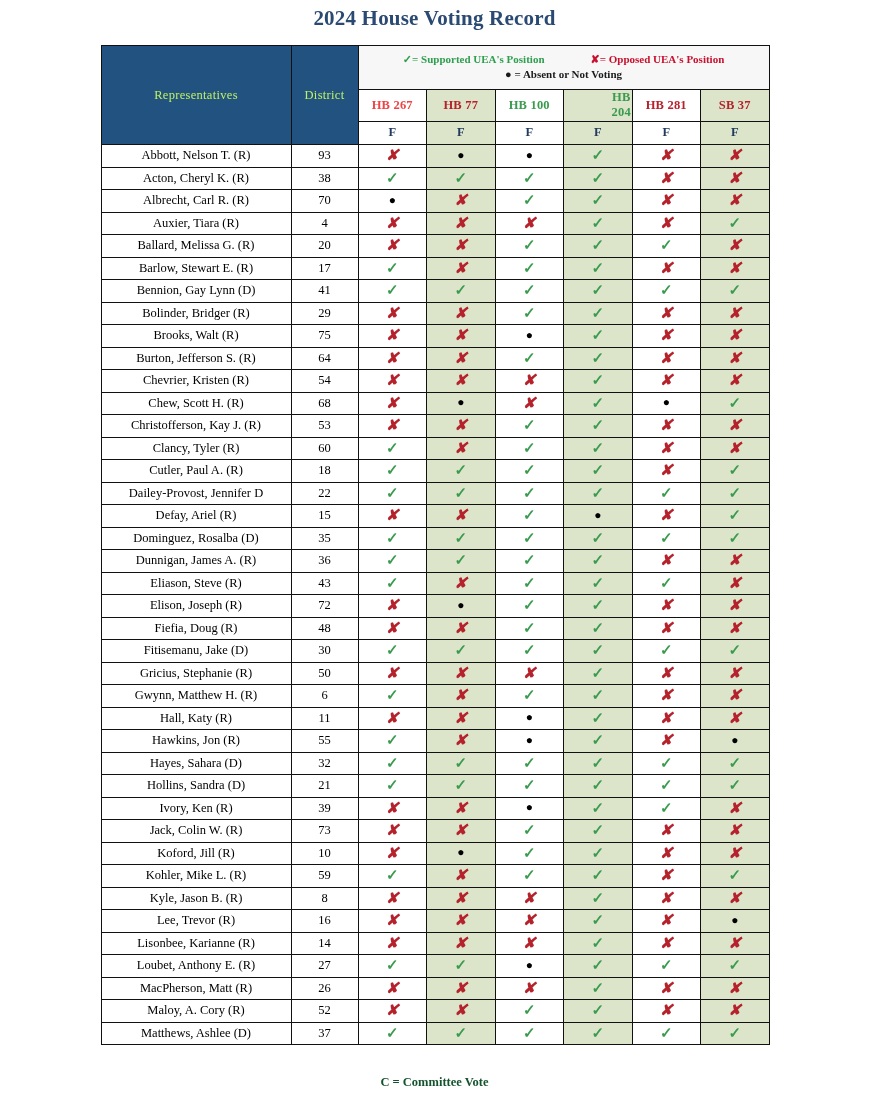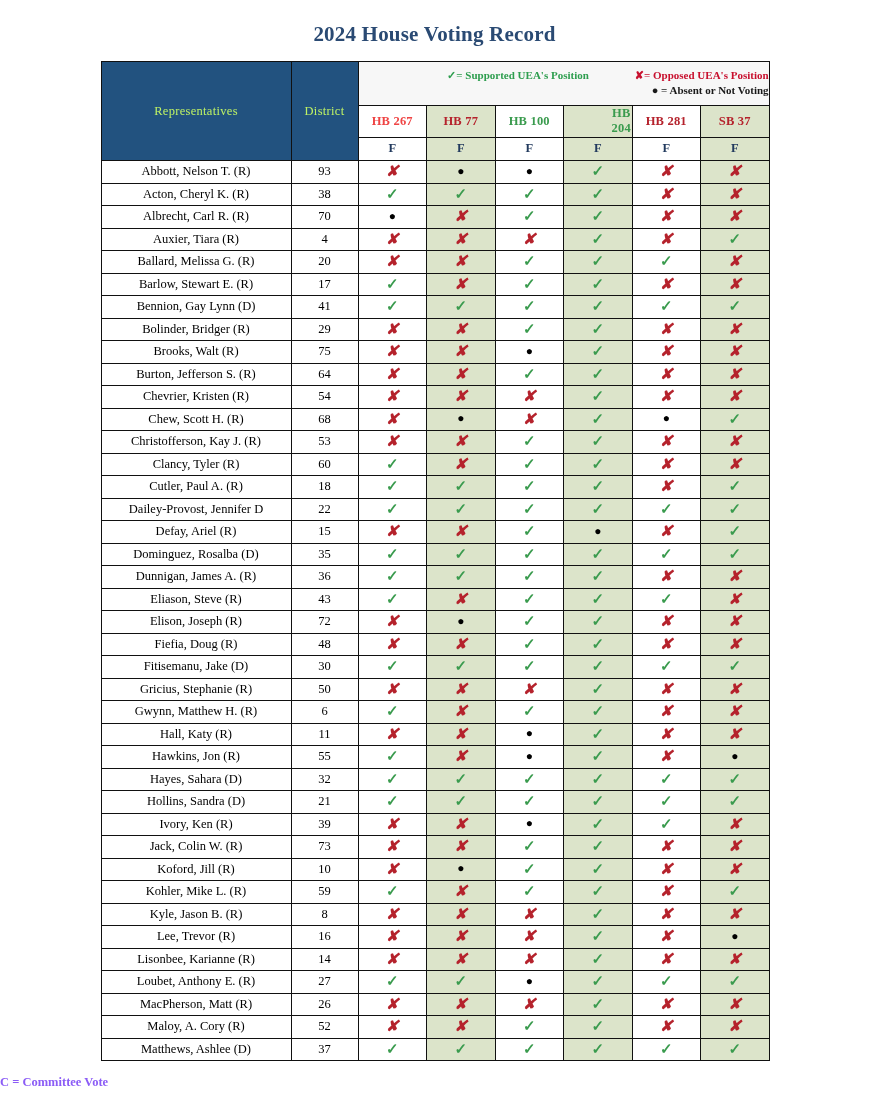--- a/index.html
+++ b/index.html
@@ -19,21 +19,21 @@
     width: 869px;
     height: 1114px;
     box-sizing: border-box;
   }
   .title {
     text-align: center;
     font-size: 21px;
     font-weight: bold;
     color: #2a4a73;
     letter-spacing: 0.2px;
-    padding-top: 22px;
+    padding-top: 6px;
     padding-bottom: 14px;
     font-family: "Liberation Serif", "DejaVu Serif", serif;
   }
   .table-wrap {
     width: 668px;
     margin: 0 auto;
   }
   table.vote {
     border-collapse: collapse;
     width: 668px;
@@ -56,21 +56,21 @@
     color: #bef264;
     font-weight: normal;
     text-align: center;
     font-size: 13.5px;
     letter-spacing: 0.3px;
   }
   th.hdr-rep { height: 98px; }
 
   td.legend {
     background: #f7f7f7;
-    text-align: right;
+    text-align: center;
     padding: 6px 4px 6px 4px;
     height: 42px;
     line-height: 1.45;
   }
   .legend-line1 {
     display: block;
     font-size: 11px;
     font-weight: bold;
   }
   .legend-line2 {
@@ -117,25 +117,25 @@
     line-height: 1;
   }
   .tint { background: #dce4ca; }
   .plain { background: #ffffff; }
 
   .mk-yes { color: #3a9b4e; font-weight: bold; font-size: 15px; }
   .mk-no  { color: #b5222c; font-weight: bold; font-size: 15px; font-style: italic; font-family: "Liberation Serif", serif; }
   .mk-abs { color: #000000; font-size: 12px; line-height: 1; position: relative; top: -1px; }
 
   .footer {
-    text-align: left;
-    margin-top: 12px;
+    text-align: center;
+    margin-top: 28px;
     font-size: 12.5px;
     font-weight: bold;
-    color: #8b5cf6;
+    color: #14532d;
     line-height: 1.45;
   }
   .footer div { display: block; }
 </style>
 </head>
 <body>
 
 <div class="page">
 
   <div class="title">2024 House Voting Record</div>

